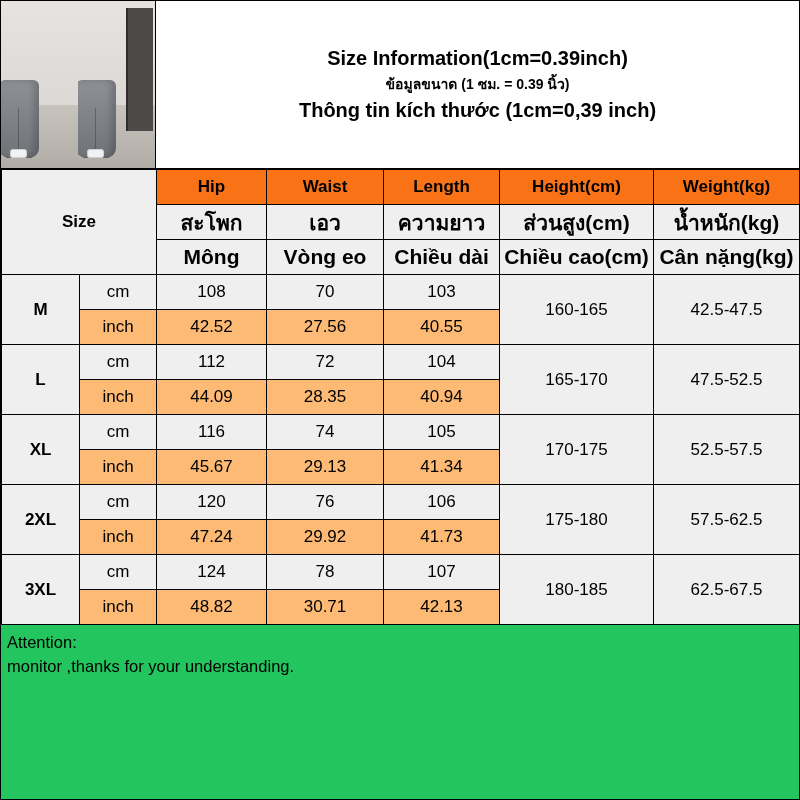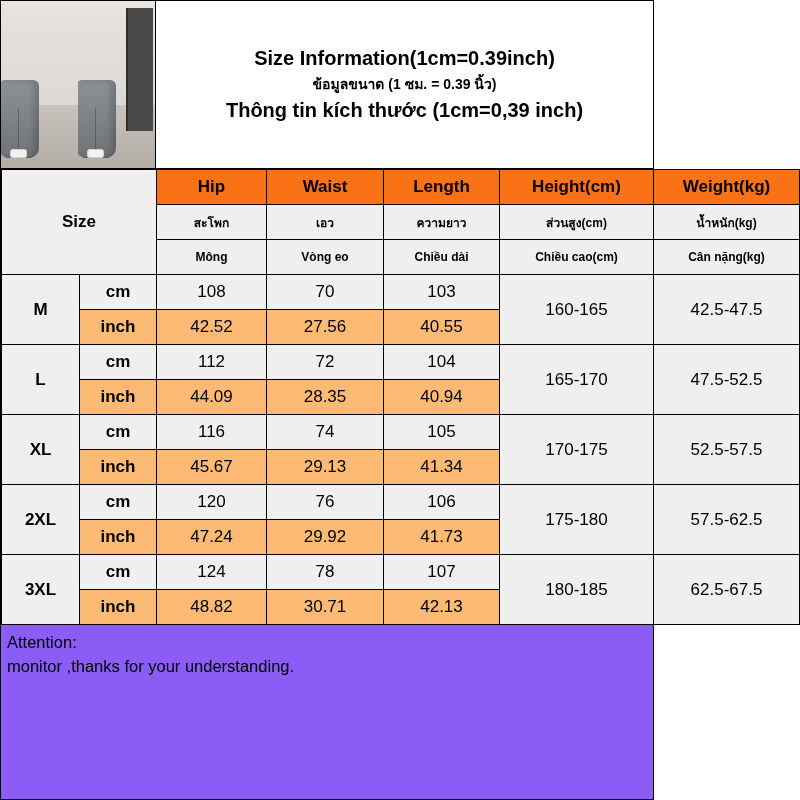--- a/index.html
+++ b/index.html
@@ -8,21 +8,21 @@
   }
   body {
     width: 800px;
     height: 800px;
     background: #ffffff;
     font-family: "Liberation Sans", sans-serif;
     color: #000000;
     overflow: hidden;
   }
   .page {
-    width: 654px;
+    width: 800px;
     height: 800px;
     position: relative;
     box-sizing: border-box;
     border: 1px solid #000;
     display: flex;
     flex-direction: column;
   }
 
   
   .top-band {
@@ -160,47 +160,47 @@
   .c-height { width: 154px; }
   .c-weight { width: 146px; }
 
   .hdr-cell {
     font-weight: bold;
     background: #f97316;
   }
   .hdr-cell.sub {
     font-weight: bold;
     background: #efefef;
-    font-size: 12px;
+    font-size: 21px;
   }
   .size-label-cell {
     font-weight: bold;
     font-size: 29px;
     background: #efefef;
     margin-top: 28px;
   }
   .row-grey td { background: #efefef; }
   .row-white td { background: #fdba74; }
   .size-name {
     font-weight: bold;
     font-size: 19px;
   }
   .unit-cell {
-    font-weight: bold;
+    font-weight: normal;
     font-size: 16px;
   }
   .val { font-size: 18px; }
   .span-val { font-size: 18px; }
 
   
   .attention {
     padding: 6px 6px 4px 6px;
     font-size: 16.5px;
     line-height: 1.45;
-    background: #8b5cf6;
+    background: #22c55e;
     flex: 1;
   }
   .attention .line { white-space: nowrap; }
 </style>
 </head>
 <body>
 
 <div class="page">
 
   <div class="top-band">

